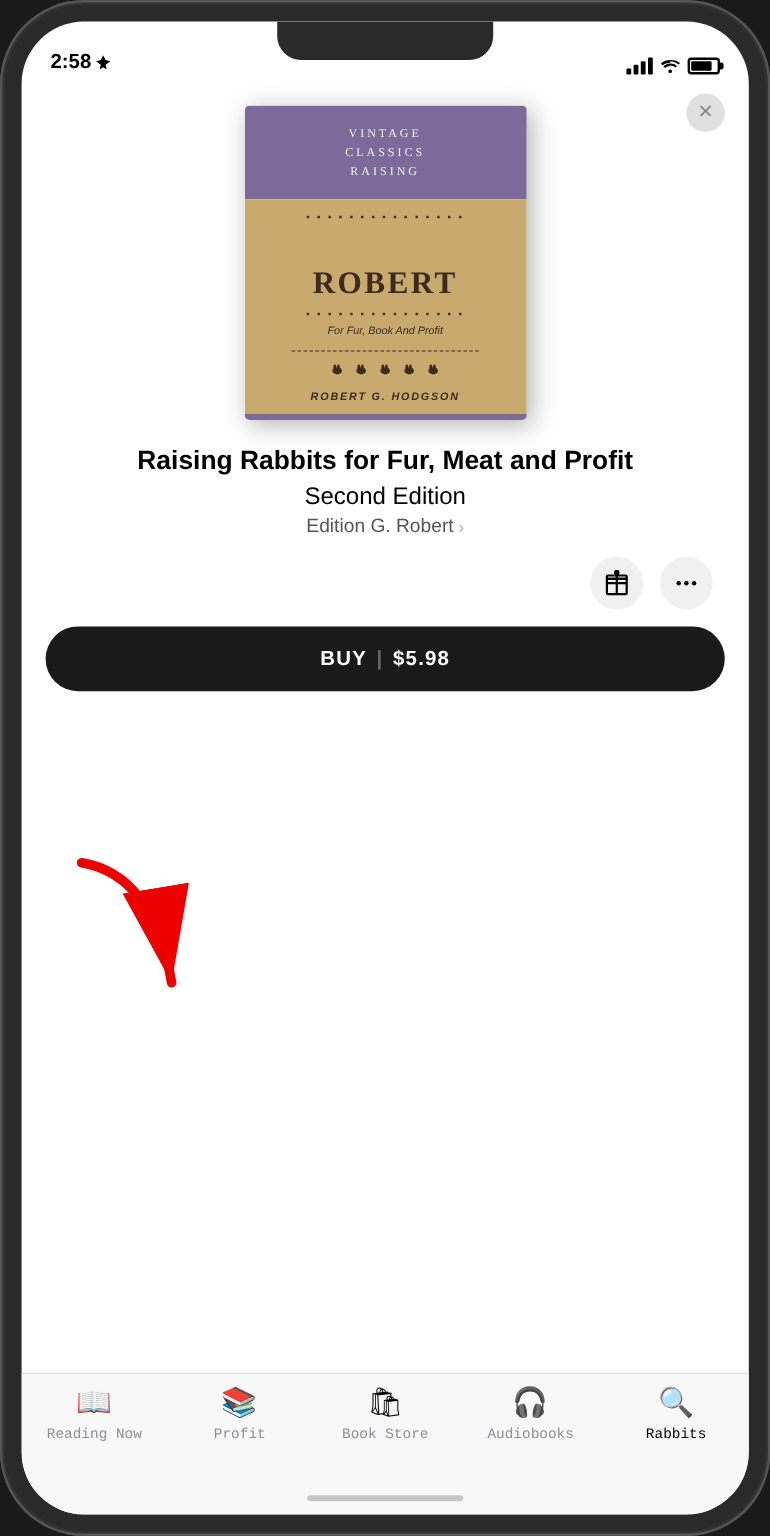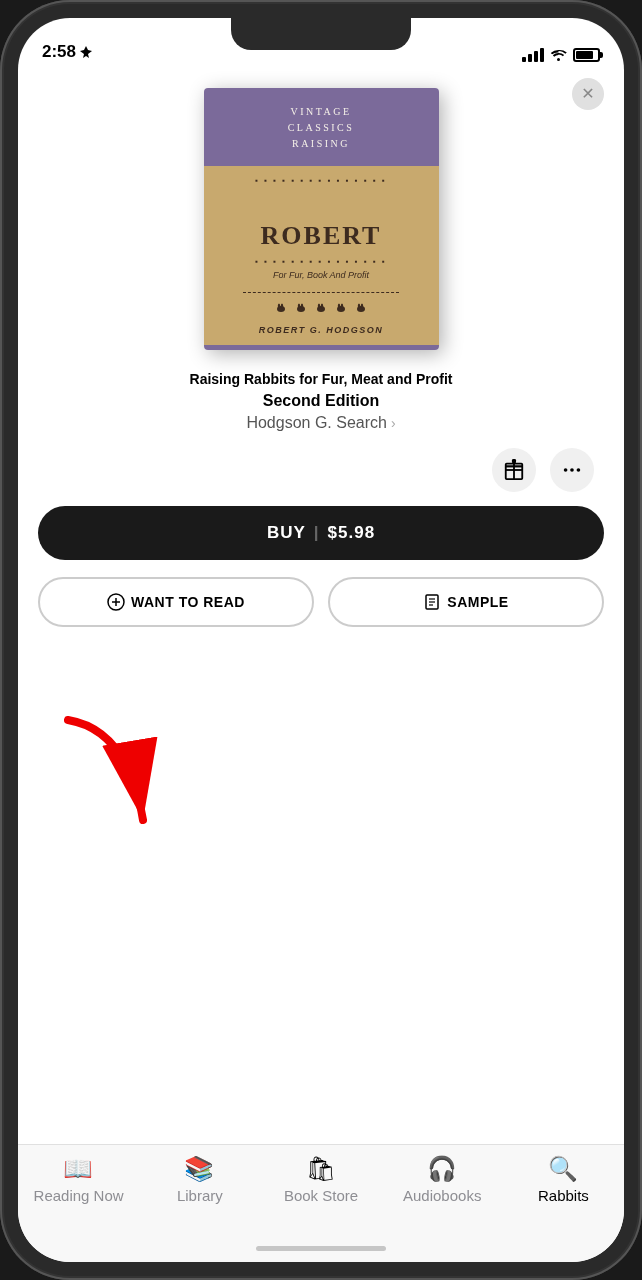--- a/index.html
+++ b/index.html
@@ -270,30 +270,30 @@
     }
 
     
     .book-info {
       text-align: center;
       margin-bottom: 16px;
       width: 100%;
     }
 
     .book-title {
-      font-size: 14px;
+      font-size: 22px;
       font-weight: 700;
       color: #000;
       line-height: 1.3;
       margin-bottom: 4px;
     }
 
     .book-edition {
-      font-size: 16px;
-      font-weight: 700;
+      font-size: 20px;
+      font-weight: 400;
       color: #000;
       margin-bottom: 4px;
     }
 
     .book-author-link {
       font-size: 16px;
       color: #555;
       display: flex;
       align-items: center;
       justify-content: center;
@@ -427,22 +427,23 @@
     .tab-item {
       flex: 1;
       display: flex;
       flex-direction: column;
       align-items: center;
       gap: 4px;
       cursor: pointer;
     }
 
     .tab-label {
-      font-size: 15px;
+      font-size: 12px;
       color: #8e8e93;
+      font-family: Liberation Mono, monospace;
     }
 
     .tab-label.active {
       color: #000;
       font-weight: 500;
     }
 
     .tab-item.active .tab-label {
       color: #000;
     }
@@ -562,21 +563,21 @@
             </div>
             <div style="flex:1;border-top:1px solid rgba(245,240,232,0.4);margin:0 4px;"></div>
           </div>
         </div>
       </div>
 
       <div class="book-info">
         <div class="book-title">Raising Rabbits for Fur, Meat and Profit</div>
         <div class="book-edition">Second Edition</div>
         <div class="book-author-link">
-          <span>Hodgson G. Search</span>
+          <span>Edition G. Robert</span>
           <span class="chevron-right">›</span>
         </div>
       </div>
 
       <div class="action-icons-row">
         <div class="action-icon-btn">
           <svg viewBox="0 0 24 24" fill="none" stroke="#000" stroke-width="2">
             <rect x="3" y="8" width="18" height="14" rx="1"></rect>
             <path d="M21 8H3V6a1 1 0 011-1h16a1 1 0 011 1v2z"></path>
             <path d="M12 5c0 0-3-4 0-4s0 4 0 4"></path>
@@ -604,49 +605,30 @@
           <path d="M20,10 Q80,20 95,110" stroke="#e00" stroke-width="8" fill="none" marker-end="url(#arrowhead)" stroke-linecap="round"></path>
         </svg>
       </div>
 
       <div class="buy-button">
         <span class="buy-label">BUY</span>
         <span class="buy-label buy-divider">|</span>
         <span class="buy-label">$5.98</span>
       </div>
 
-      <div class="secondary-buttons">
-        <div class="want-to-read-btn">
-          <svg width="18" height="18" viewBox="0 0 18 18" fill="none">
-            <circle cx="9" cy="9" r="8" stroke="#000" stroke-width="1.5"></circle>
-            <line x1="9" y1="5" x2="9" y2="13" stroke="#000" stroke-width="1.5"></line>
-            <line x1="5" y1="9" x2="13" y2="9" stroke="#000" stroke-width="1.5"></line>
-          </svg>
-          <span>WANT TO READ</span>
-        </div>
-        <div class="sample-btn">
-          <svg width="18" height="18" viewBox="0 0 18 18" fill="none">
-            <rect x="3" y="2" width="12" height="14" rx="1" stroke="#000" stroke-width="1.5"></rect>
-            <line x1="6" y1="6" x2="12" y2="6" stroke="#000" stroke-width="1.2"></line>
-            <line x1="6" y1="9" x2="12" y2="9" stroke="#000" stroke-width="1.2"></line>
-            <line x1="6" y1="12" x2="10" y2="12" stroke="#000" stroke-width="1.2"></line>
-          </svg>
-          <span>SAMPLE</span>
-        </div>
-      </div>
     </div>
 
     <div class="tab-bar">
       <div class="tab-item">
         <span style="font-size:24px;">📖</span>
         <span class="tab-label">Reading Now</span>
       </div>
       <div class="tab-item">
         <span style="font-size:24px;">📚</span>
-        <span class="tab-label">Library</span>
+        <span class="tab-label">Profit</span>
       </div>
       <div class="tab-item">
         <span style="font-size:24px;">🛍</span>
         <span class="tab-label">Book Store</span>
       </div>
       <div class="tab-item">
         <span style="font-size:24px;">🎧</span>
         <span class="tab-label">Audiobooks</span>
       </div>
       <div class="tab-item active">

